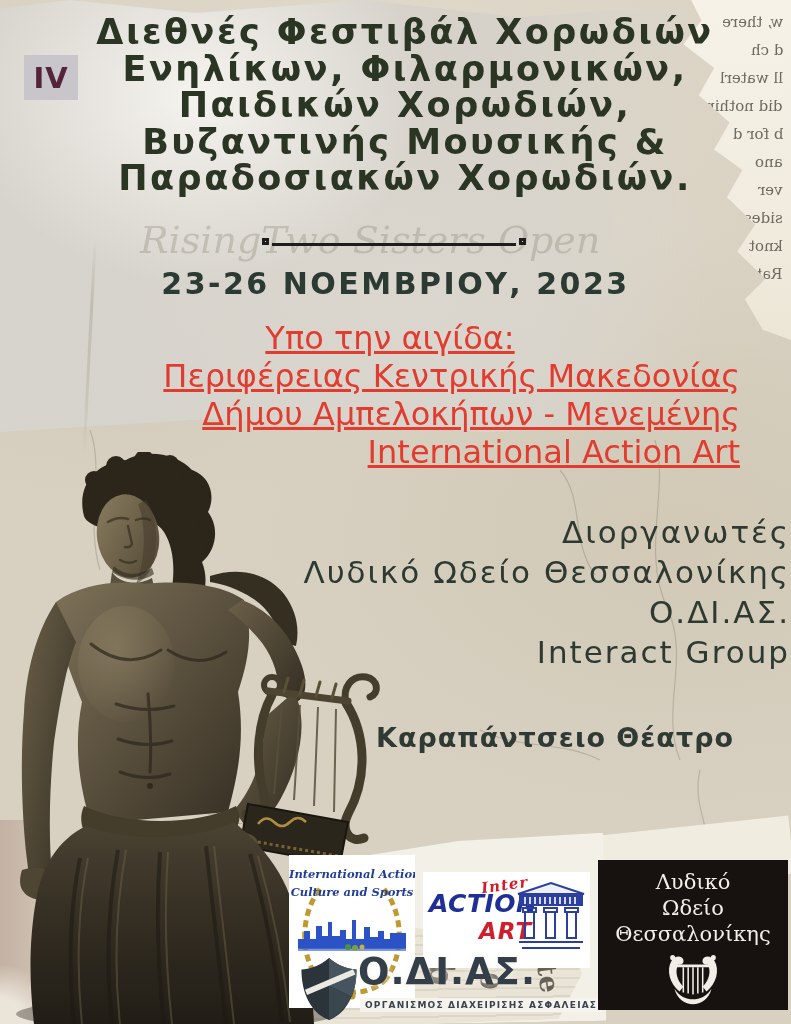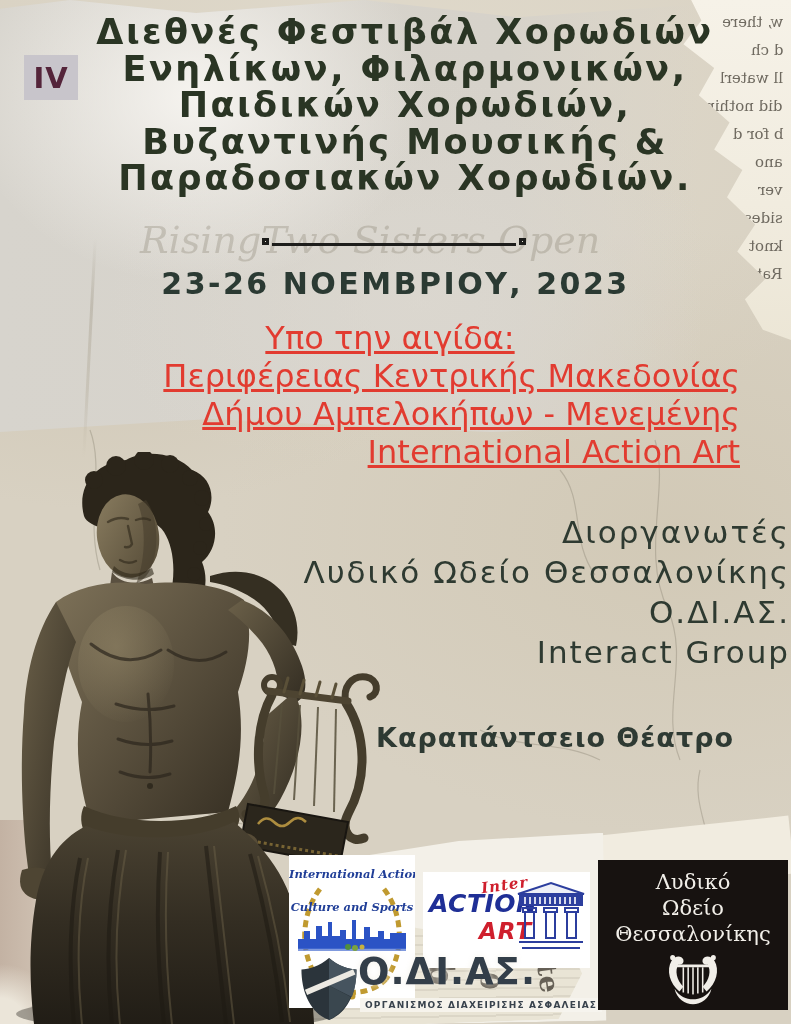--- a/index.html
+++ b/index.html
@@ -141,21 +141,21 @@
   .logo-iacs{
     position:absolute; left:289px; top:855px; width:126px; height:153px; z-index:8;
     background:#fff; overflow:hidden;
   }
   .logo-iacs .wreath{position:absolute; inset:0;}
   .logo-iacs .t1,.logo-iacs .t2{
     position:absolute; left:0; width:100%; text-align:center;
     font-family:"DejaVu Serif", serif; font-style:italic; font-weight:bold;
     font-size:11.5px; color:#203e97; white-space:nowrap;
   }
-  .logo-iacs .t1{top:12px;} .logo-iacs .t2{top:45px;}
+  .logo-iacs .t1{top:12px;} .logo-iacs .t2{top:30px;}
   .logo-iacs .skyline{position:absolute; left:9px; top:60px; width:108px; height:42px;}
 
   
   .logo-actionart{
     position:absolute; left:423px; top:872px; width:167px; height:96px; z-index:8;
     background:#fff; overflow:hidden;
   }
   .logo-actionart .inter{
     position:absolute; left:58px; top:4px; font-family:"DejaVu Serif", serif;
     font-style:italic; font-weight:bold; font-size:15px; color:#cf1f2d;

